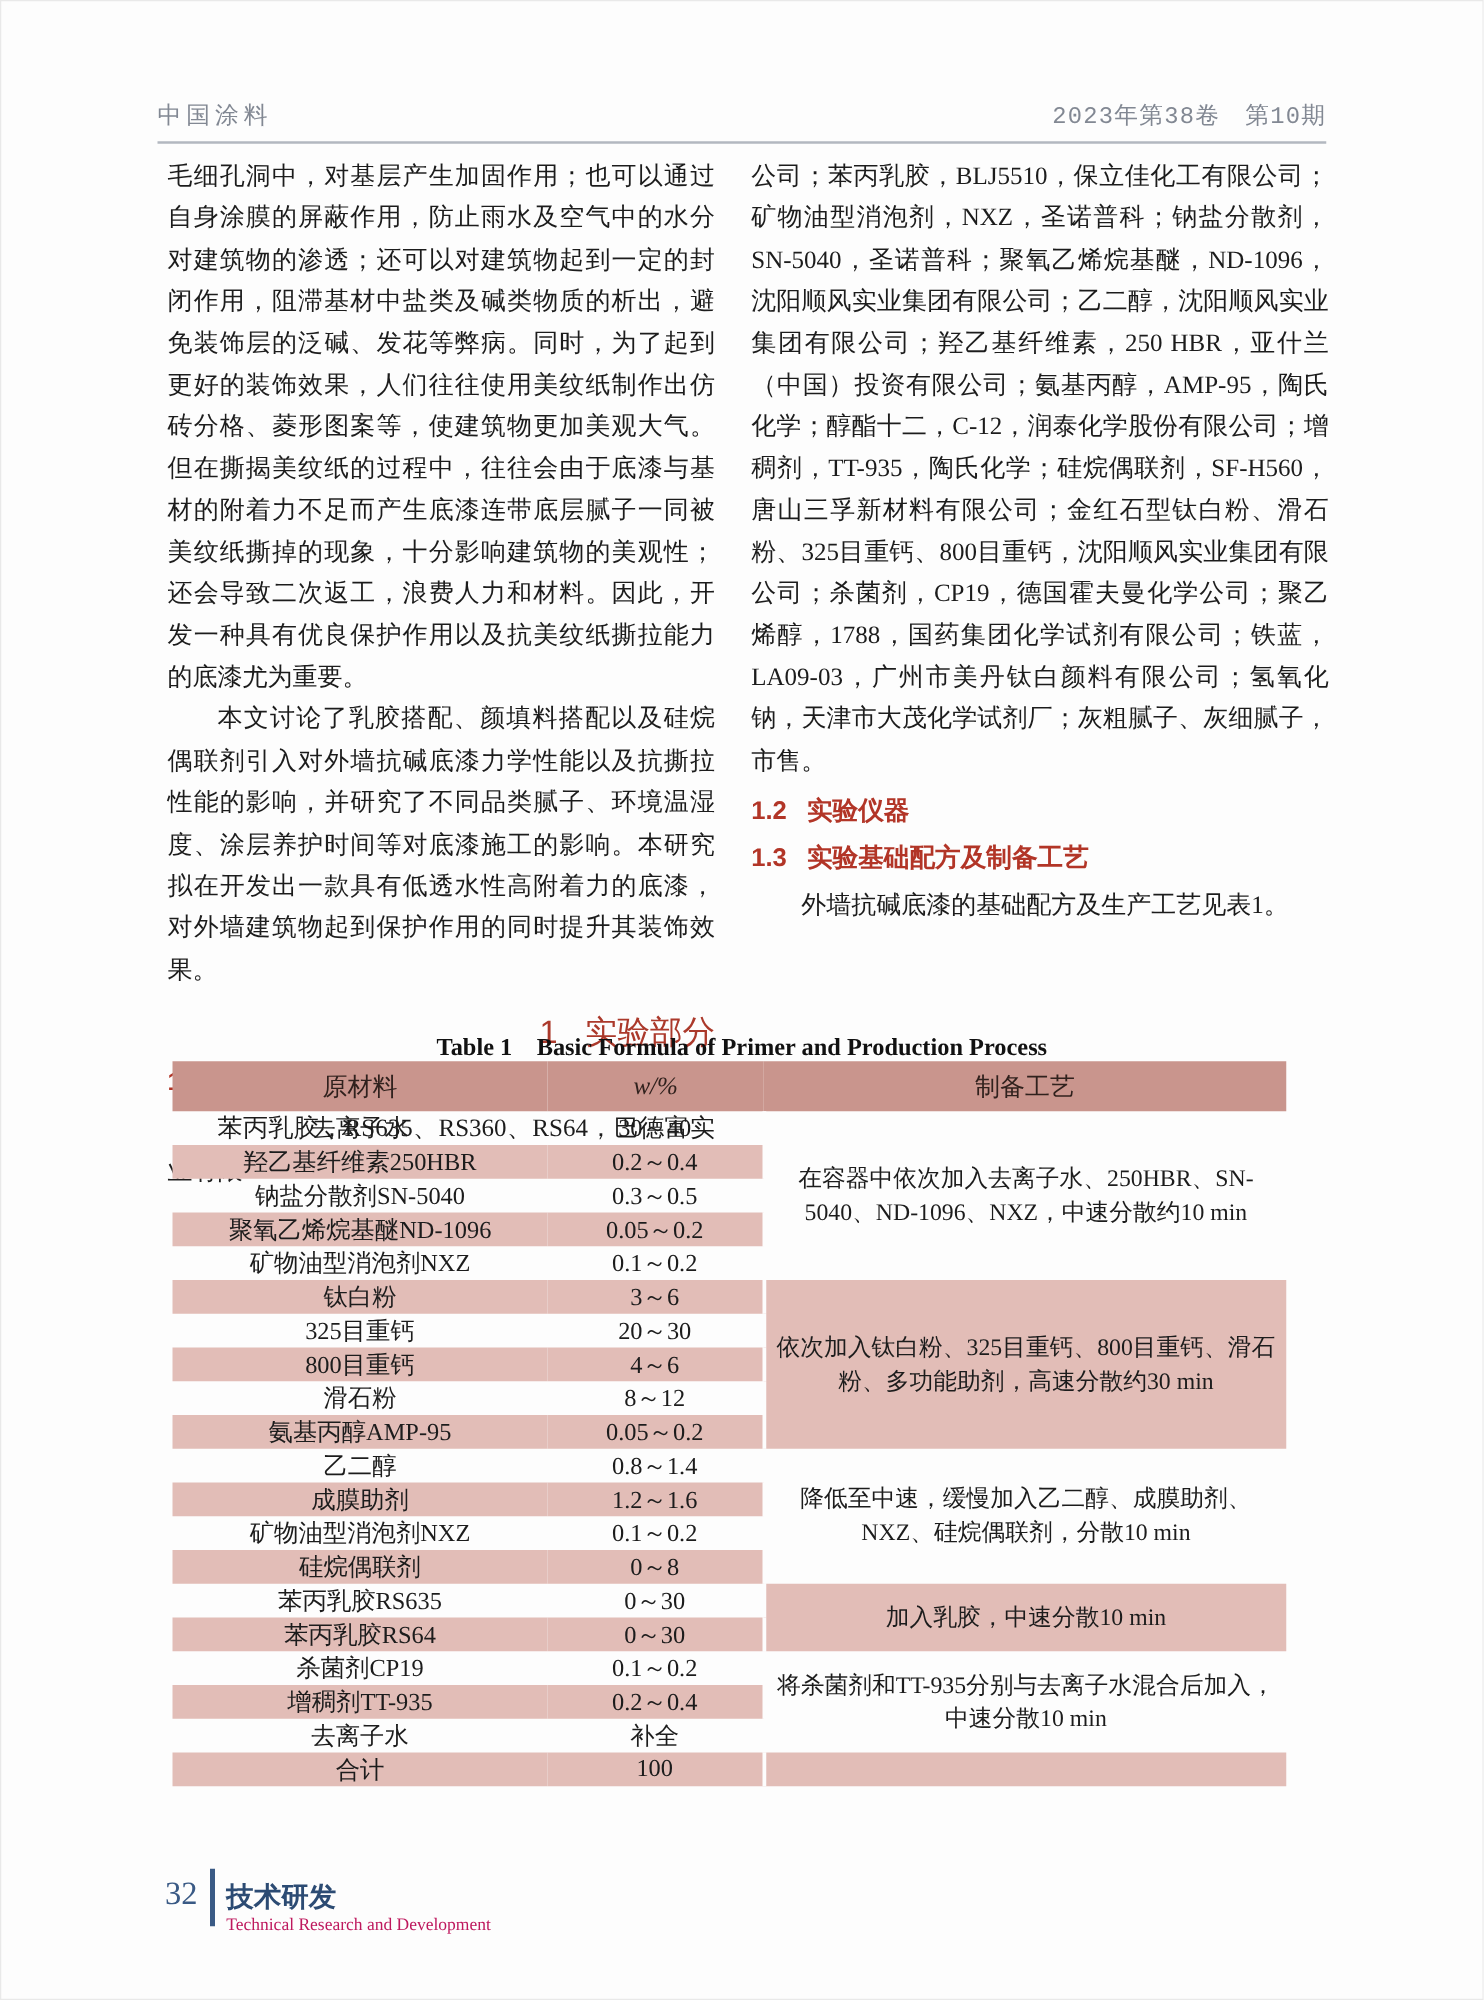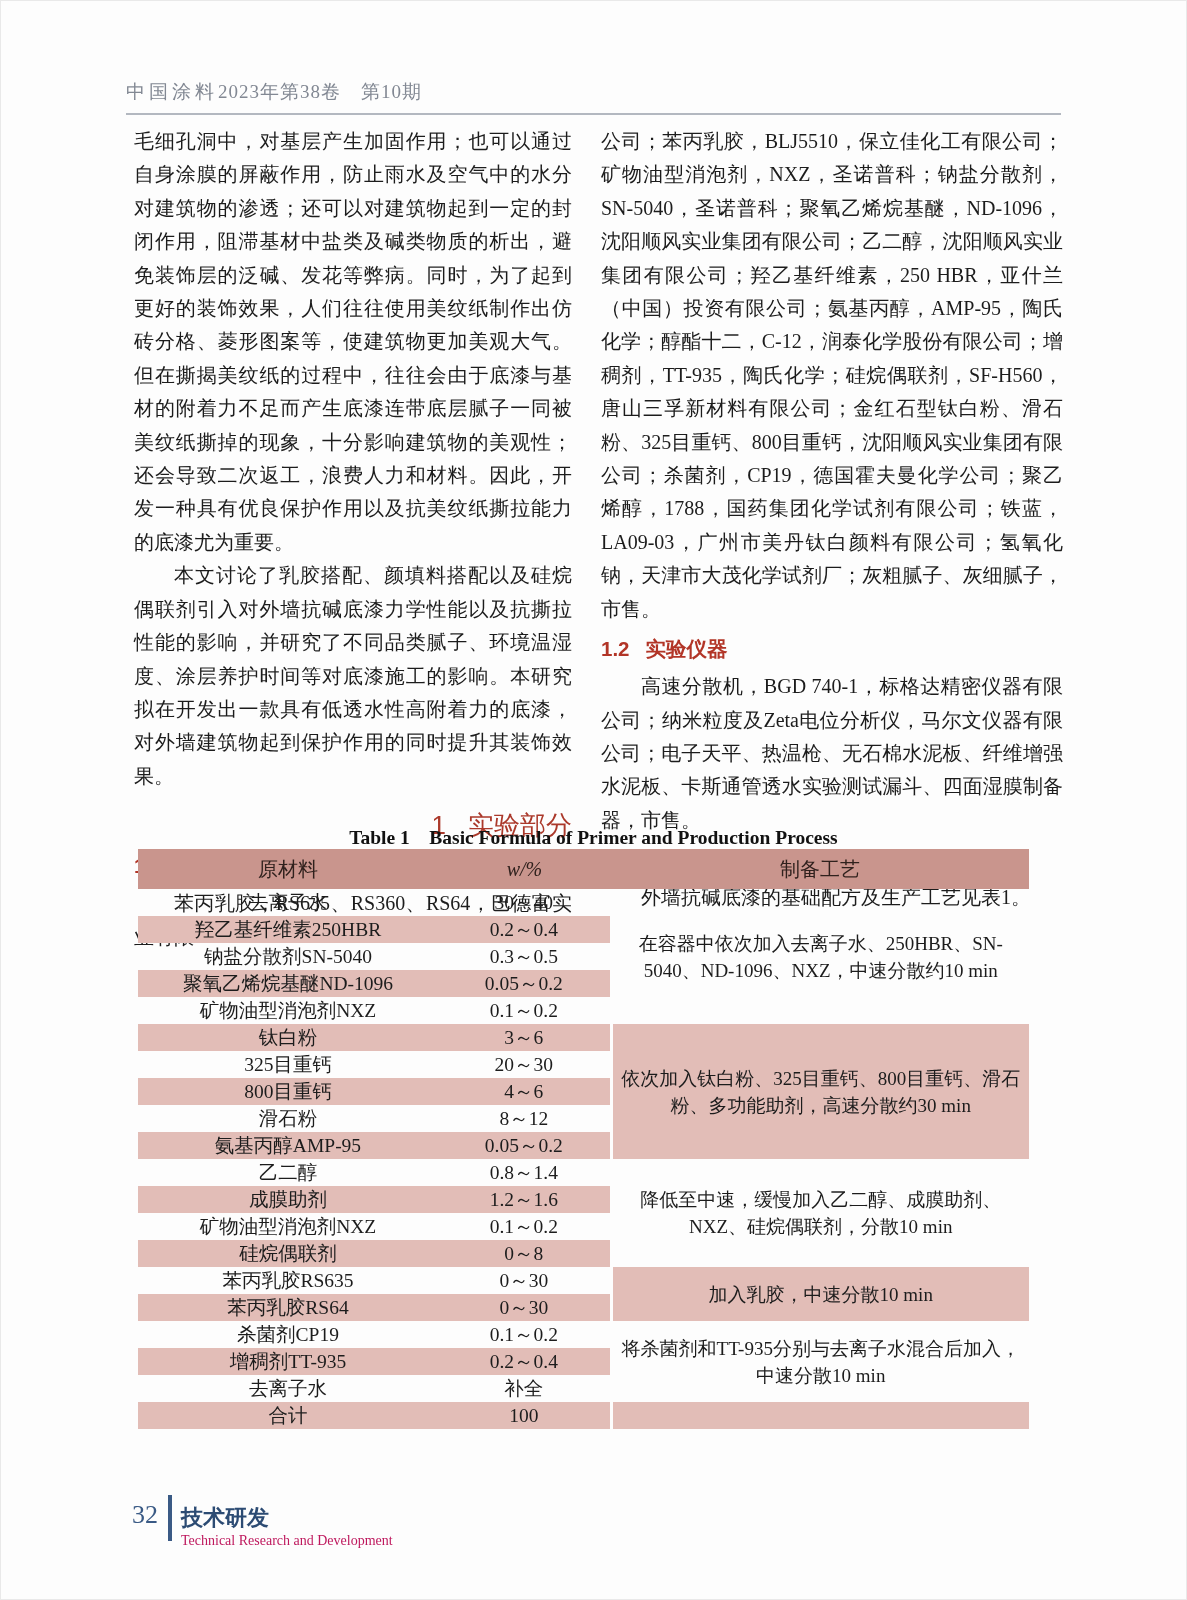--- a/index.html
+++ b/index.html
@@ -9,22 +9,22 @@
     background:#fdfdfd;
     box-sizing:border-box;
     border:1px solid #e9e9e9;
     font-family:"Liberation Serif","DejaVu Serif",serif;
     color:#1f1f1f;
     overflow:hidden;
   }
   
   .runhead{
     position:absolute;left:125px;right:125px;top:78px;
-    display:flex;justify-content:flex-start;align-items:flex-end;
-    font-family:Liberation Serif, serif;
+    display:flex;justify-content:space-between;align-items:flex-end;
+    font-family:Liberation Mono, monospace;
     font-size:19px;color:#828893;
   }
   .runhead .journal{letter-spacing:4px;}
   .runhead .issue{letter-spacing:1px;}
   .runhead-rule{
     position:absolute;left:125px;right:125px;top:112px;
     height:2px;background:#b3b8c0;
   }
   
   .col{
@@ -119,21 +119,20 @@
     <p class="para">毛细孔洞中，对基层产生加固作用；也可以通过自身涂膜的屏蔽作用，防止雨水及空气中的水分对建筑物的渗透；还可以对建筑物起到一定的封闭作用，阻滞基材中盐类及碱类物质的析出，避免装饰层的泛碱、发花等弊病。同时，为了起到更好的装饰效果，人们往往使用美纹纸制作出仿砖分格、菱形图案等，使建筑物更加美观大气。但在撕揭美纹纸的过程中，往往会由于底漆与基材的附着力不足而产生底漆连带底层腻子一同被美纹纸撕掉的现象，十分影响建筑物的美观性；还会导致二次返工，浪费人力和材料。因此，开发一种具有优良保护作用以及抗美纹纸撕拉能力的底漆尤为重要。</p>
     <p class="para indent">本文讨论了乳胶搭配、颜填料搭配以及硅烷偶联剂引入对外墙抗碱底漆力学性能以及抗撕拉性能的影响，并研究了不同品类腻子、环境温湿度、涂层养护时间等对底漆施工的影响。本研究拟在开发出一款具有低透水性高附着力的底漆，对外墙建筑物起到保护作用的同时提升其装饰效果。</p>
     <h2 class="sec-h1"><span class="num">1</span><span>实验部分</span></h2>
     <h3 class="sec-h2"><span class="num">1.1</span><span>实验原料</span></h3>
     <p class="para indent">苯丙乳胶，RS635、RS360、RS64，巴德富实业有限</p>
   </div>
 
   <div class="col col-right">
     <p class="para">公司；苯丙乳胶，BLJ5510，保立佳化工有限公司；矿物油型消泡剂，NXZ，圣诺普科；钠盐分散剂，SN-5040，圣诺普科；聚氧乙烯烷基醚，ND-1096，沈阳顺风实业集团有限公司；乙二醇，沈阳顺风实业集团有限公司；羟乙基纤维素，250 HBR，亚什兰（中国）投资有限公司；氨基丙醇，AMP-95，陶氏化学；醇酯十二，C-12，润泰化学股份有限公司；增稠剂，TT-935，陶氏化学；硅烷偶联剂，SF-H560，唐山三孚新材料有限公司；金红石型钛白粉、滑石粉、325目重钙、800目重钙，沈阳顺风实业集团有限公司；杀菌剂，CP19，德国霍夫曼化学公司；聚乙烯醇，1788，国药集团化学试剂有限公司；铁蓝，LA09-03，广州市美丹钛白颜料有限公司；氢氧化钠，天津市大茂化学试剂厂；灰粗腻子、灰细腻子，市售。</p>
     <h3 class="sec-h2"><span class="num">1.2</span><span>实验仪器</span></h3>
-    <p class="para indent">高速分散机，BGD 740-1，标格达精密仪器有限公司；纳米粒度及Zeta电位分析仪，马尔文仪器有限公司；电子天平、热温枪、无石棉水泥板、纤维增强水泥板、卡斯通管透水实验测试漏斗、四面湿膜制备器，市售。</p>
     <h3 class="sec-h2"><span class="num">1.3</span><span>实验基础配方及制备工艺</span></h3>
     <p class="para indent">外墙抗碱底漆的基础配方及生产工艺见表1。</p>
   </div>
 
   <div class="tbl-title-en">Table 1　Basic Formula of Primer and Production Process</div>
 
   <table class="formula">
     <colgroup>
         <col class="c1">
         <col class="c2">

